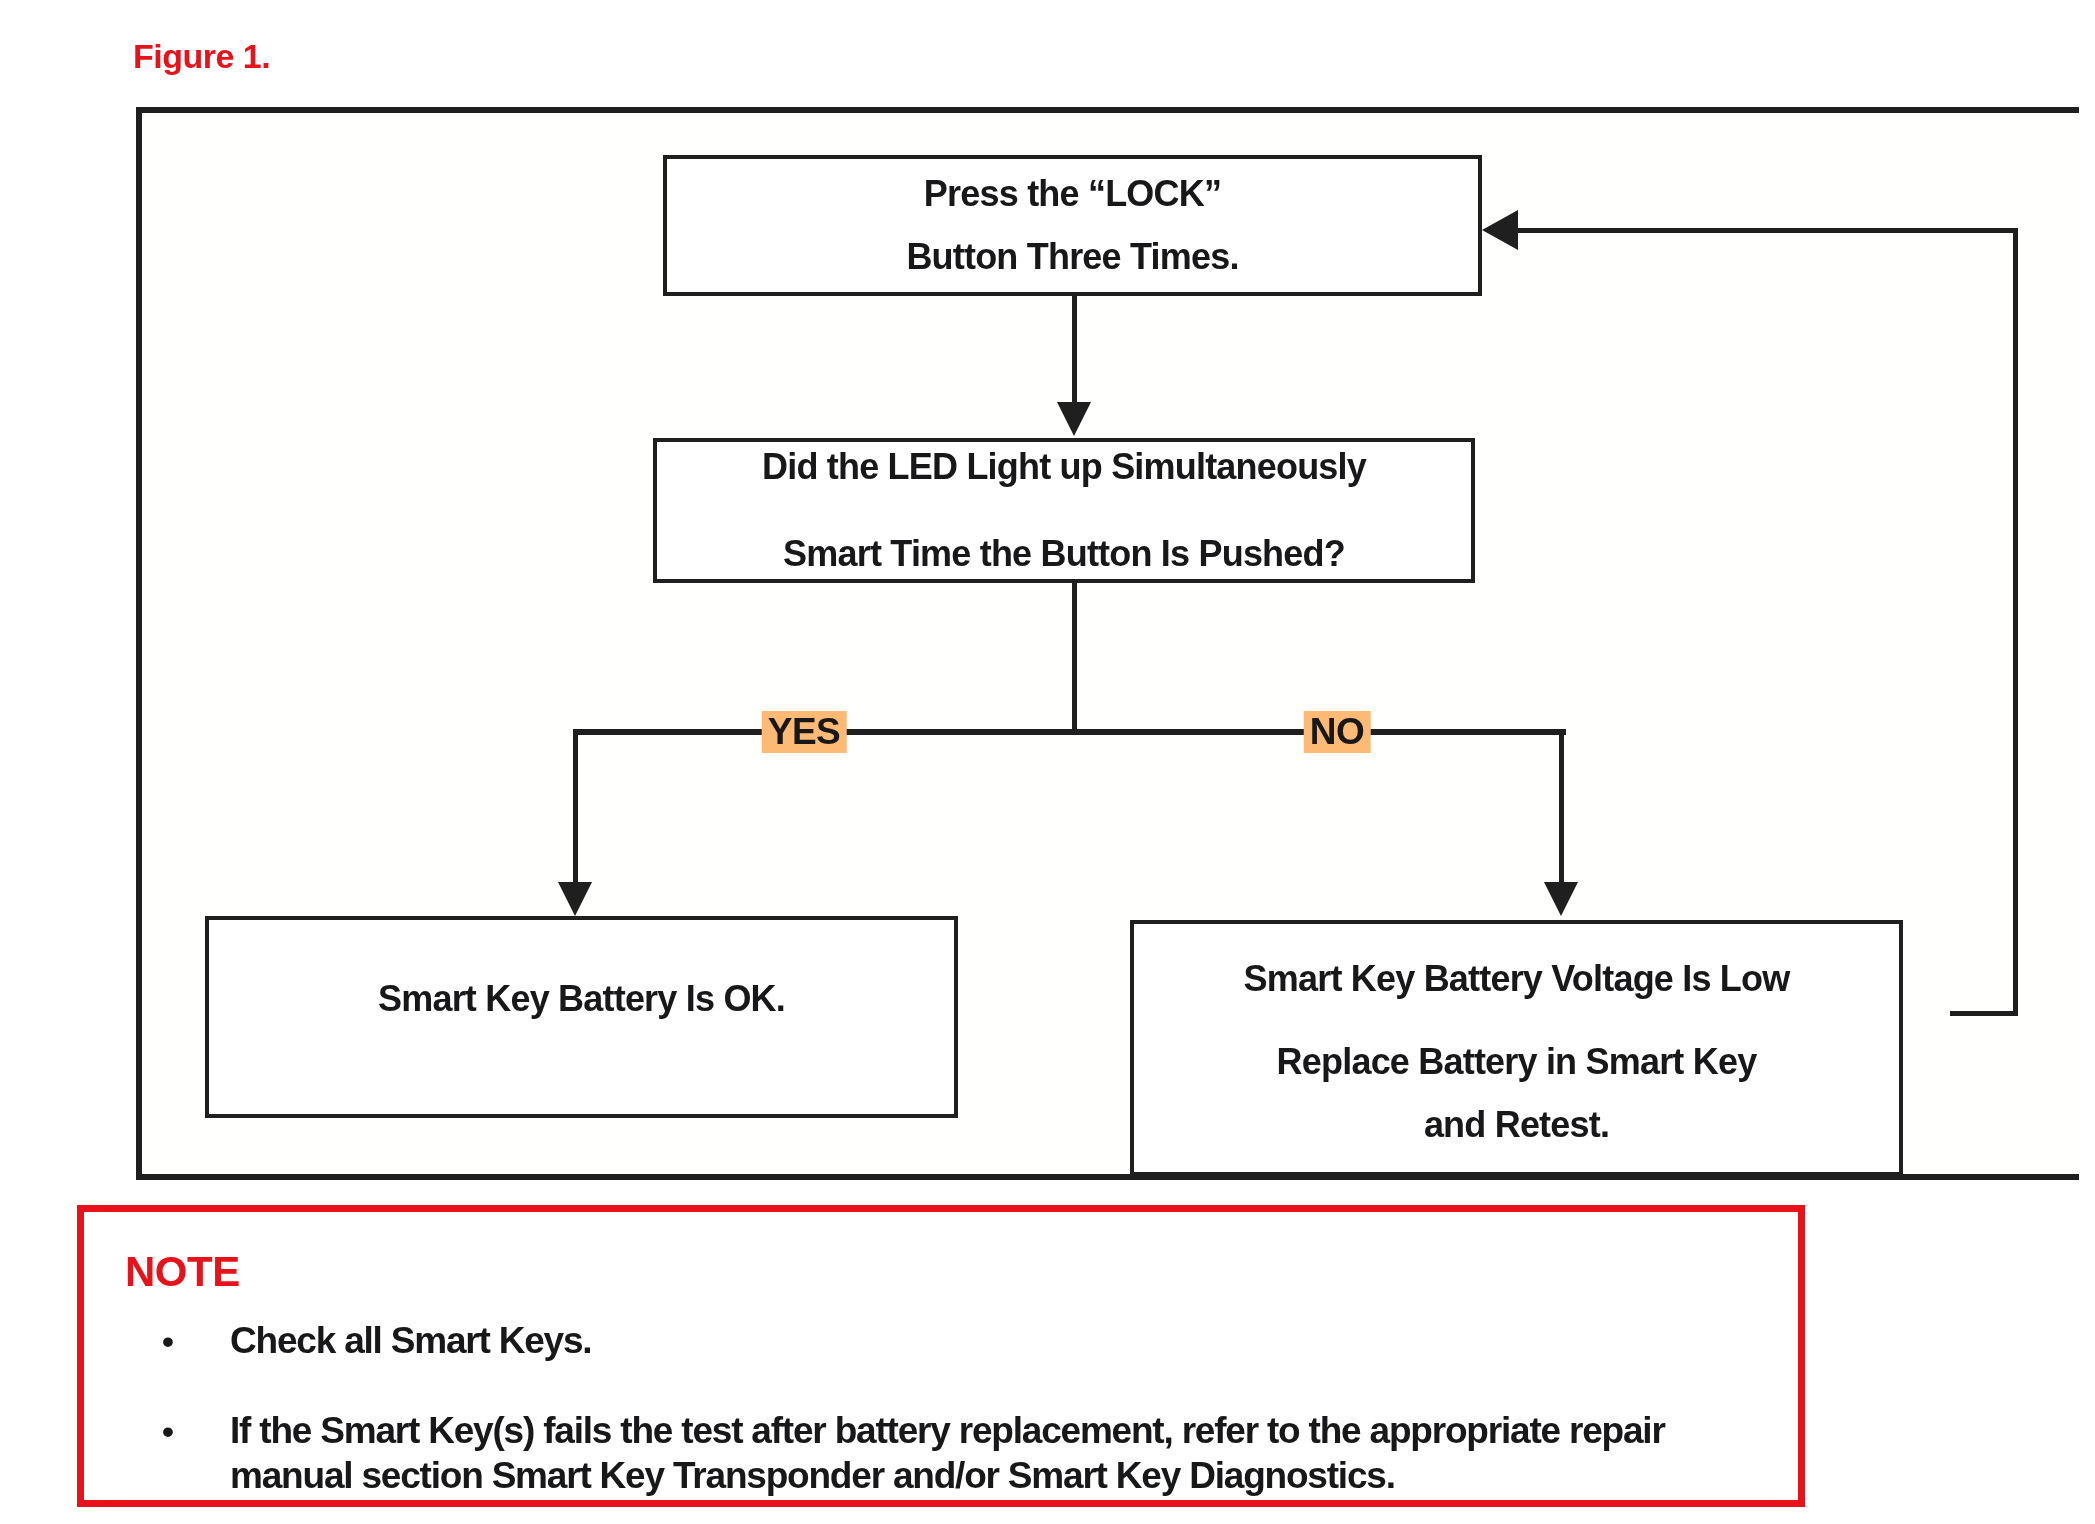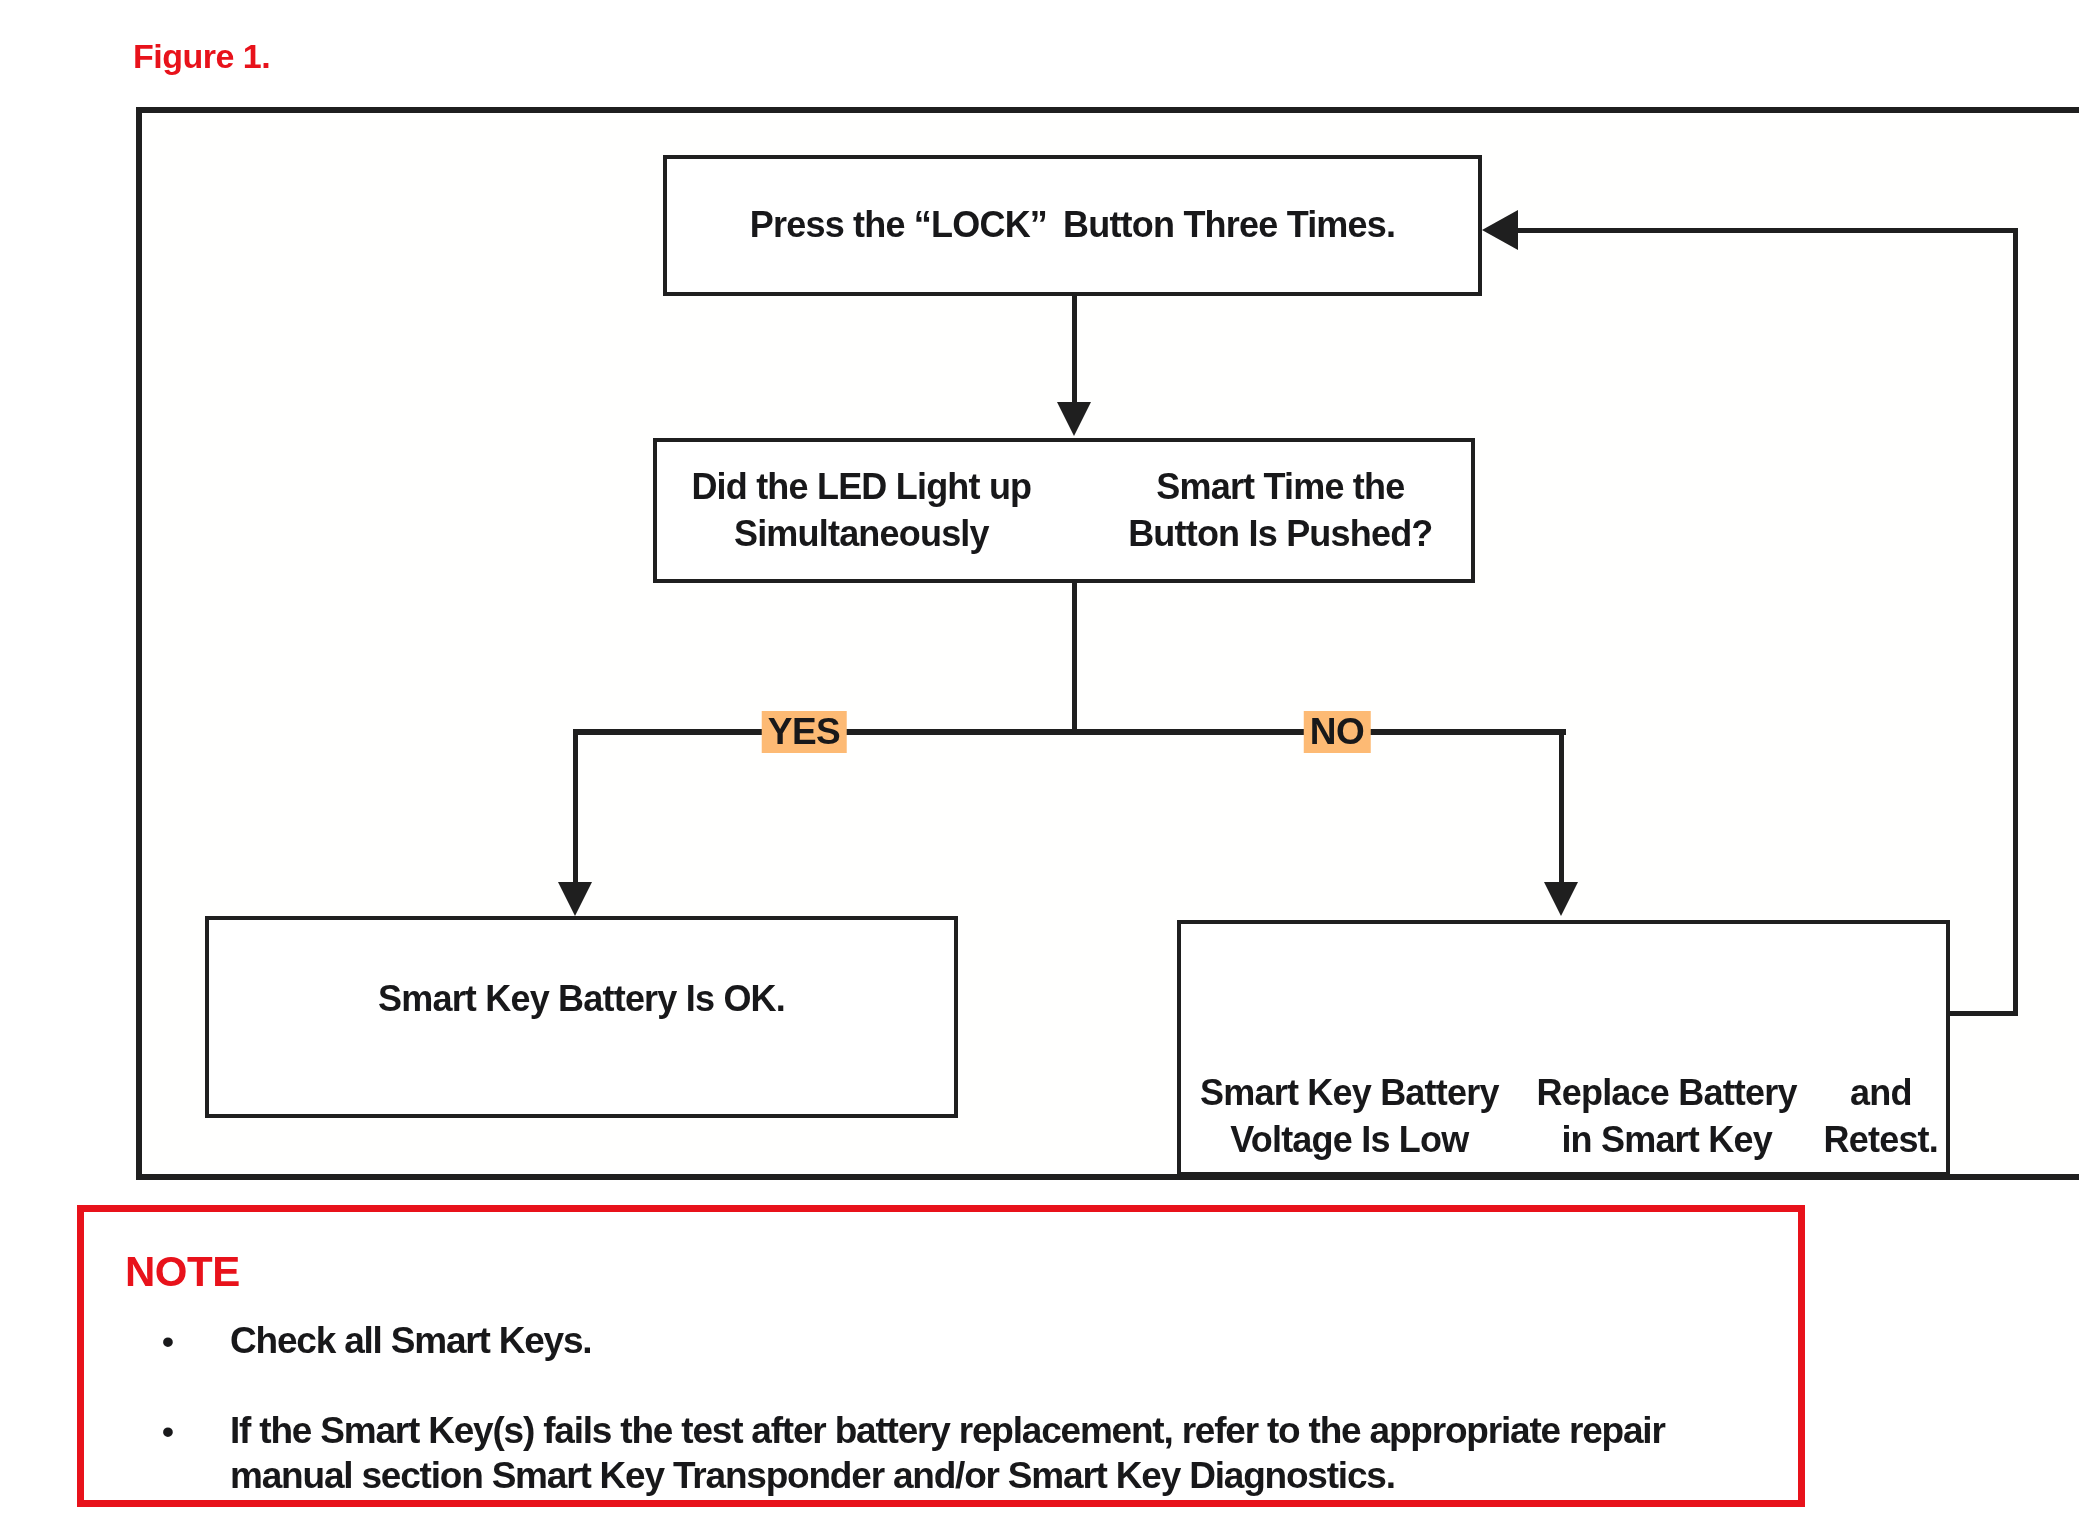--- a/index.html
+++ b/index.html
@@ -21,32 +21,32 @@
     position:absolute; left:104px; top:75px;
     width:1961px; height:1073px;
     border:6px solid var(--line_black,#1f1f1f);
     background:#fffffe;
   }
   
   .fc-box {
     position:absolute;
     background:#ffffff;
     border:4px solid var(--line_black,#1f1f1f);
-    display:flex; 
+    display:flex; flex-direction:column;
     align-items:center; justify-content:center;
     text-align:center;
     font-weight:bold; font-size:36px; line-height:1.3;
     letter-spacing:-0.8px;
     color:var(--text_black,#18181a);
   }
   .box-start    { left:631px;  top:123px; width:819px; height:141px; }
   .box-decision { left:621px;  top:406px; width:822px; height:145px;gap:24px; }
   .box-yes      { left:173px;  top:884px; width:753px; height:202px; padding-bottom:35px; }
-  .box-no       { left:1145px; top:888px; width:773px; height:256px;
-                  justify-content:flex-start; padding-top:24px;align-items:flex-end; }
+  .box-no       { left:1098px; top:888px; width:773px; height:256px;
+                  justify-content:flex-start; padding-top:24px; }
   .box-no .para2 { margin-top:28px; }
   
   .line { position:absolute; background:var(--line_black,#1f1f1f); }
   .ln-start-down   { left:1040px; top:264px; width:5px;  height:108px; }
   .ln-decision-down{ left:1040px; top:551px; width:5px;  height:146px; }
   .ln-branch       { left:543px;  top:697px; width:991px; height:6px;  }
   .ln-yes-drop     { left:541px;  top:697px; width:5px;  height:153px; }
   .ln-no-drop      { left:1527px; top:697px; width:5px;  height:153px; }
   .ln-feedback-out { left:1918px; top:979px; width:68px; height:5px;  }
   .ln-feedback-up  { left:1981px; top:196px; width:5px;  height:788px; }

